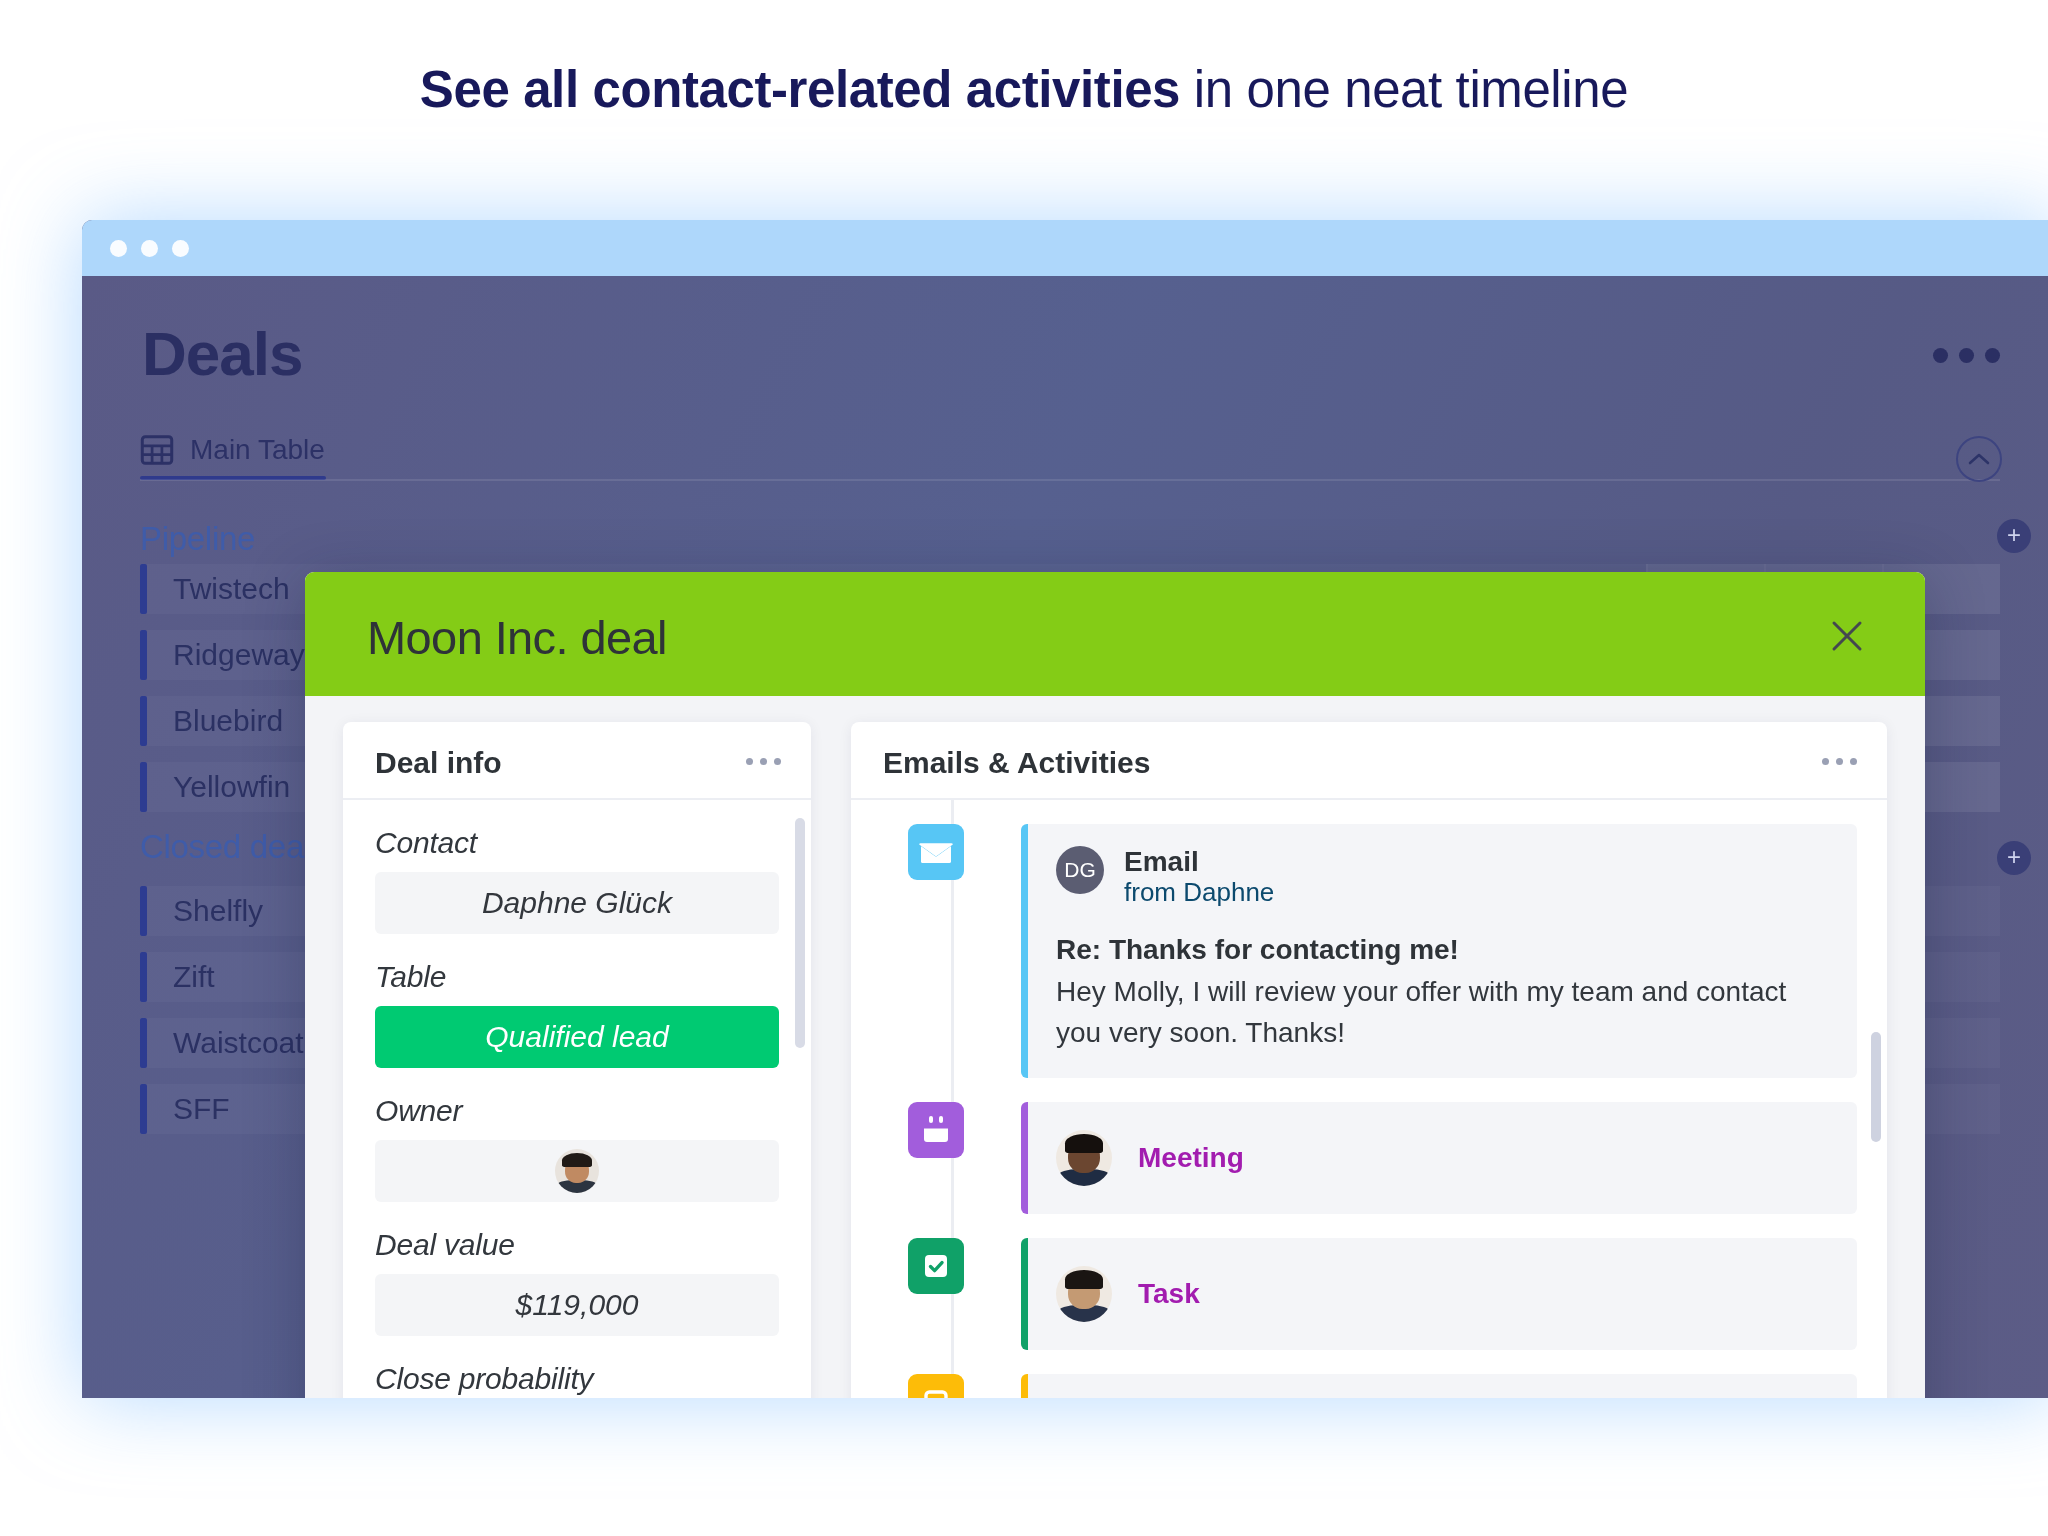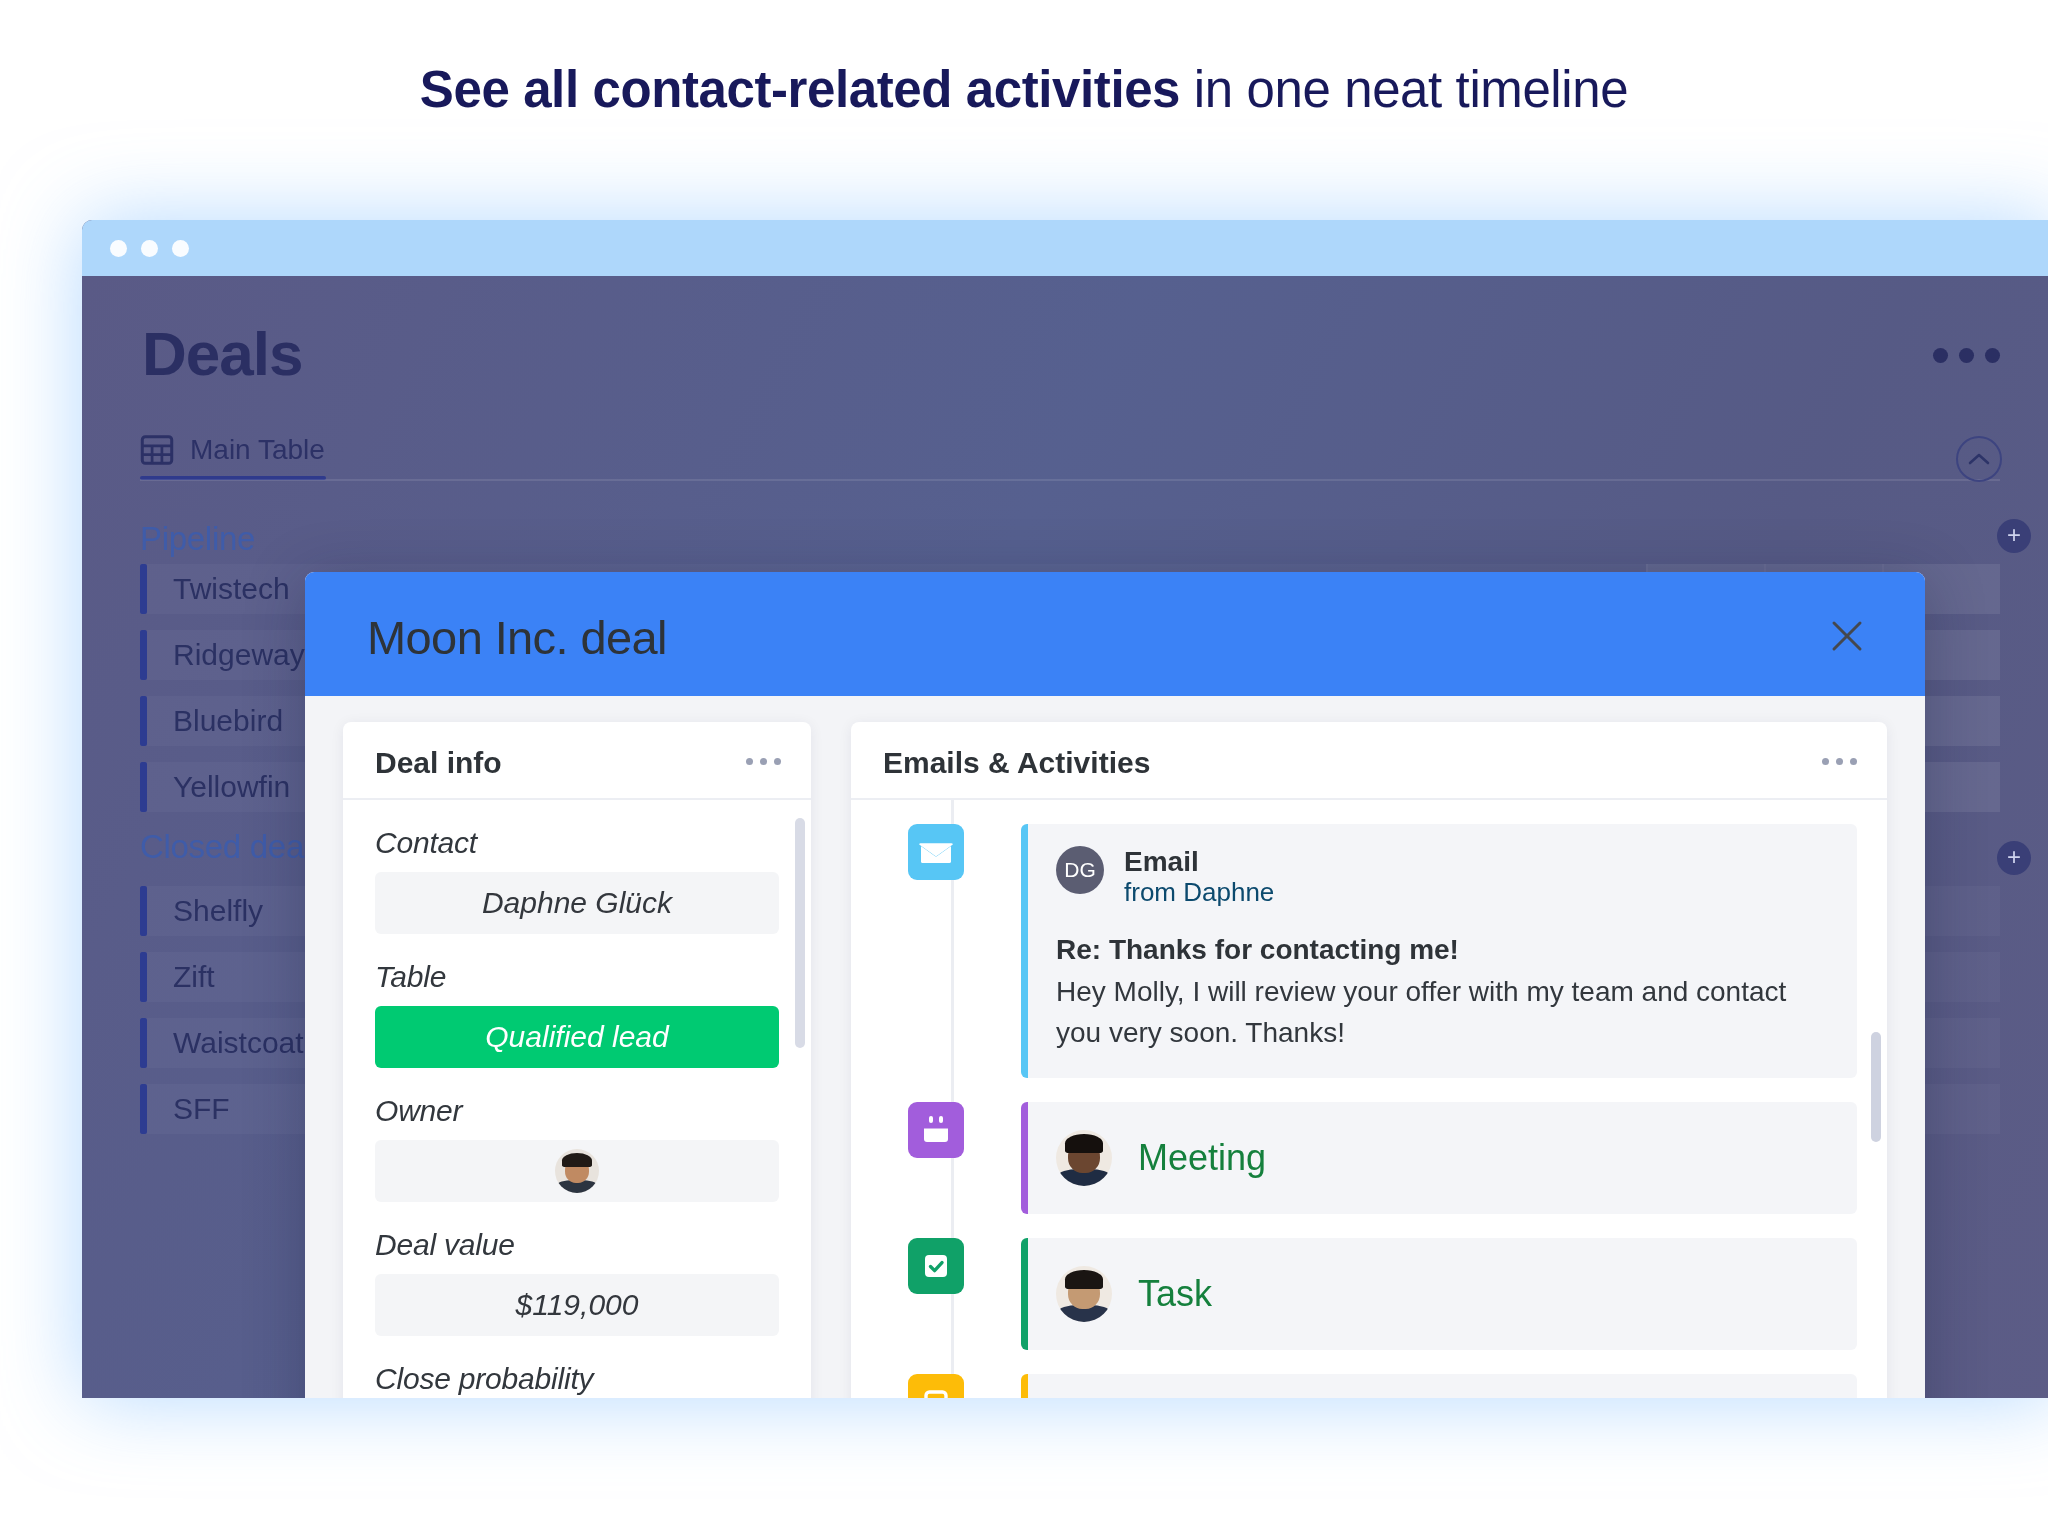--- a/index.html
+++ b/index.html
@@ -120,21 +120,21 @@
     position: absolute;
     left: 223px; top: 352px;
     width: 1620px; height: 1000px;
     background: #ffffff;
     border-radius: 9px 9px 0 0;
     box-shadow: 0 10px 60px rgba(20,25,60,0.30);
     overflow: hidden;
   }
   .modal-head {
     height: 124px; position: relative;
-    background: #3b82f6;
+    background: #84cc16;
     padding-left: 45px;
   }
   .modal-title {
     position: absolute; left: 62px; top: 38px;
     font-size: 47px; color: #2e3338; letter-spacing: -0.6px;
   }
   .close-x {
     position: absolute; right: 58px; top: 44px;
     width: 40px; height: 40px;
   }
@@ -242,21 +242,21 @@
   .av-initials {
     width: 48px; height: 48px; border-radius: 50%;
     background: #5b5d72; color: #fff;
     font-size: 21px; display: flex; align-items: center; justify-content: center;
     flex: none;
   }
   .act-kind { font-size: 28px; font-weight: bold; color: #2e3338; line-height: 1.12; }
   .act-from { font-size: 26px; color: #0c4a6e; margin-top: 4px; }
   .act-subject { font-size: 28px; font-weight: bold; color: #2e3338; margin-top: 26px; }
   .act-text { font-size: 28px; color: #32373d; line-height: 1.45; margin-top: 6px; max-width: 760px; }
-  .act-label { font-size: 36px; font-weight: normal; color: #15803d; }
+  .act-label { font-size: 28px; font-weight: bold; color: #a21caf; }
   .av-photo {
     width: 56px; height: 56px; border-radius: 50%;
     overflow: hidden; flex: none; position: relative; background: #efe9e2;
   }
 
   .tl-scroll {
     position: absolute; right: 6px; top: 310px;
     width: 10px; height: 110px; border-radius: 6px; background: #ced2e0;
   }
 

